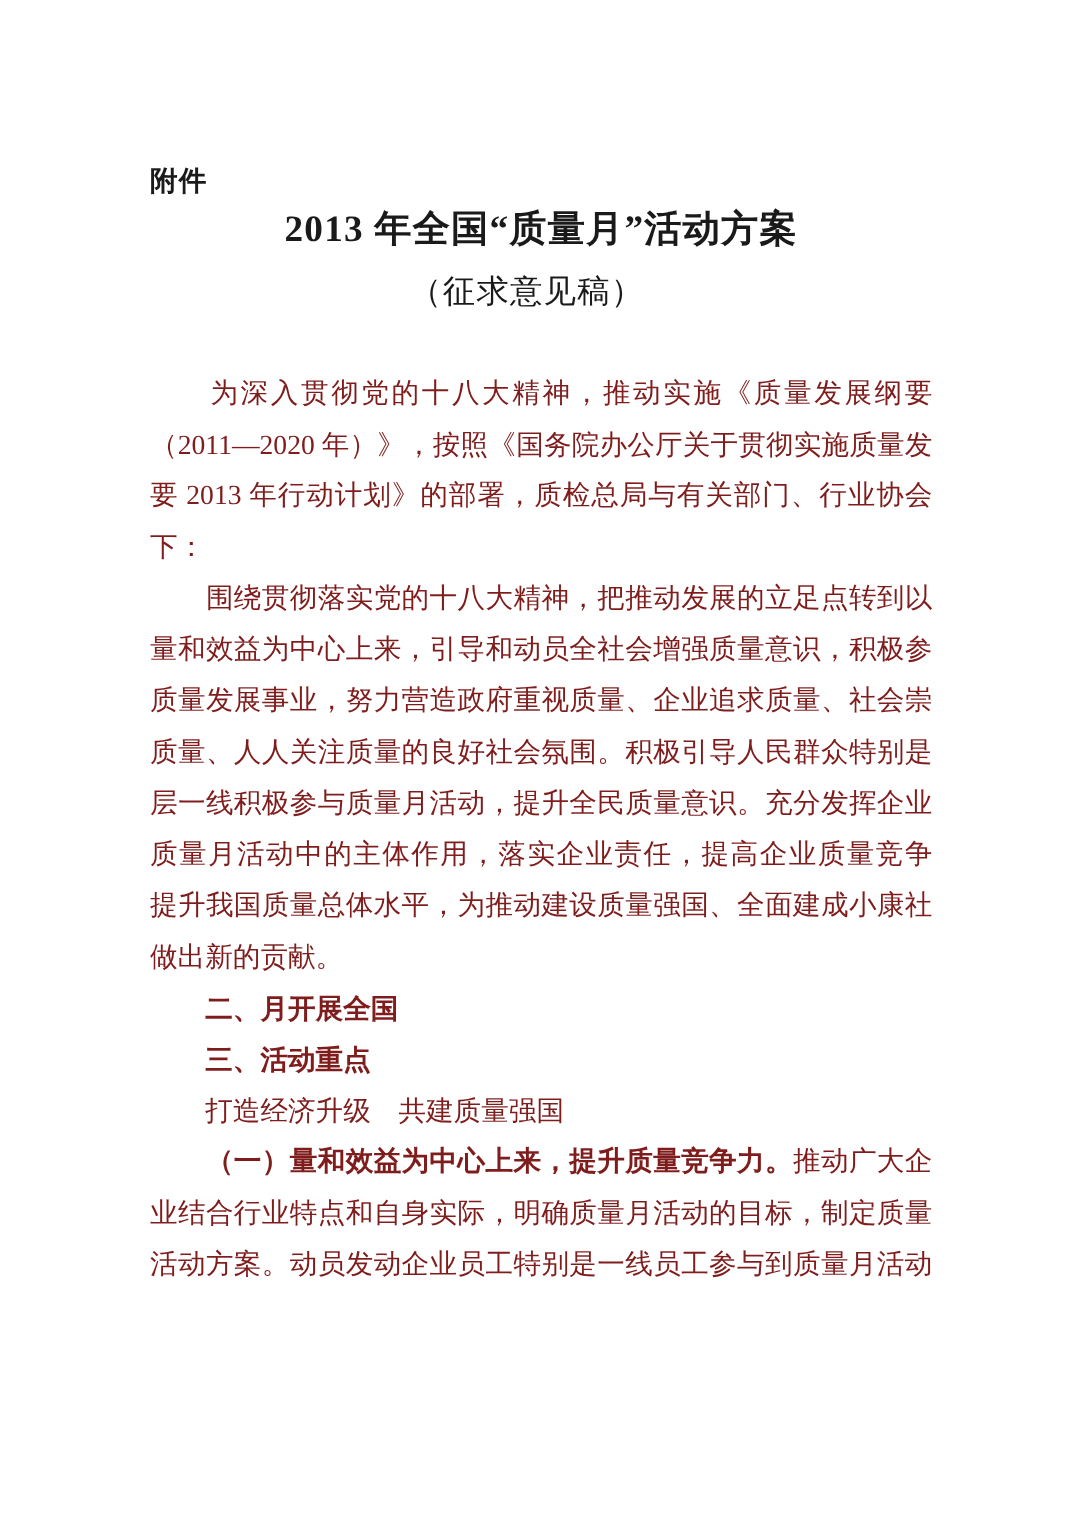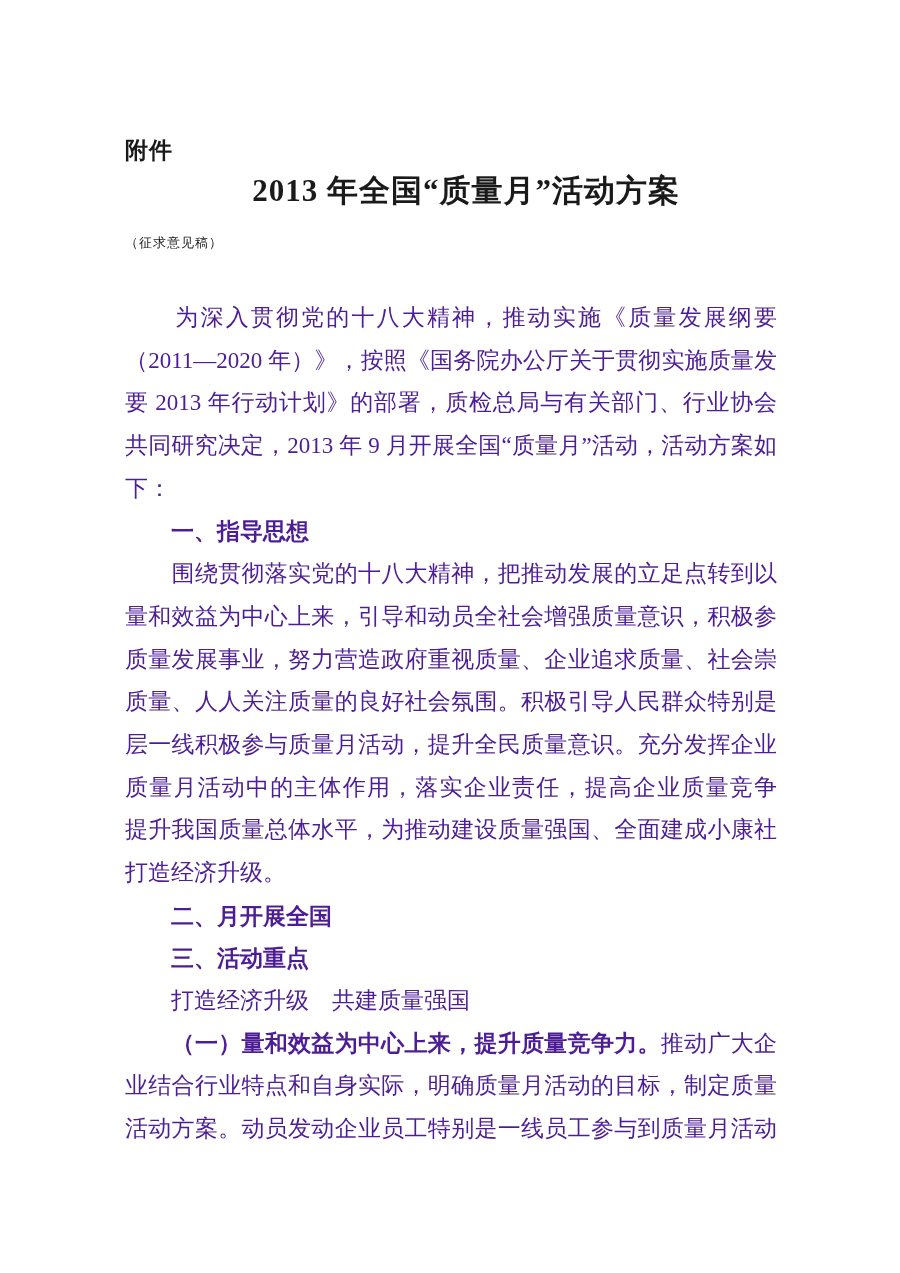--- a/index.html
+++ b/index.html
@@ -20,45 +20,45 @@
     position: absolute;
     left: 125px; top: 137px;
     font-family: "Liberation Sans", "DejaVu Sans", sans-serif;
     font-weight: bold;
     font-size: 23px;
     line-height: 26px;
     letter-spacing: 1px;
   }
   .doc-title {
     position: absolute;
-    left: 140px; top: 171px;
+    left: 125px; top: 171px;
     width: 652px;
     text-align: center;
     font-family: "Liberation Serif", "DejaVu Serif", serif;
     font-weight: bold;
     font-size: 31px;
     line-height: 40px;
     letter-spacing: 1px;
   }
   .doc-subtitle {
     position: absolute;
-    left: 125px; top: 228px;
+    left: 113px; top: 228px;
     width: 652px;
-    text-align: left;
+    text-align: center;
     font-family: "Liberation Serif", "DejaVu Serif", serif;
-    font-size: 13px;
+    font-size: 27px;
     line-height: 30px;
     letter-spacing: 1px;
   }
   .doc-body {
     position: absolute;
-    left: 125px; top: 297px;
+    left: 125px; top: 307px;
     width: 652px;
     font-size: 23px;
-    color: #4c1d95;
+    color: #7f1d1d;
   }
   .line {
     line-height: 42.7px;
     height: 42.7px;
     text-align: justify;
     overflow: hidden;
     white-space: normal;
   }
   .line.flush { text-align-last: justify; }
   .line.end   { text-align-last: left; }
@@ -76,31 +76,29 @@
   <div class="attachment-label">附件</div>
 
   <h1 class="doc-title" style="margin:0;">2013 年全国“质量月”活动方案</h1>
 
   <div class="doc-subtitle">（征求意见稿）</div>
 
   <div class="doc-body">
       <div class="line flush"><span>　　为深入贯彻党的十八大精神，推动实施《质量发展纲要</span></div>
       <div class="line flush"><span>（2011—2020 年）》，按照《国务院办公厅关于贯彻实施质量发展纲</span></div>
       <div class="line flush"><span>要 2013 年行动计划》的部署，质检总局与有关部门、行业协会等</span></div>
-      <div class="line flush"><span>共同研究决定，2013 年 9 月开展全国“质量月”活动，活动方案如</span></div>
       <div class="line end"><span>下：</span></div>
-      <div class="line heading end"><span class="bold">　　一、指导思想</span></div>
       <div class="line flush"><span>　　围绕贯彻落实党的十八大精神，把推动发展的立足点转到以质</span></div>
       <div class="line flush"><span>量和效益为中心上来，引导和动员全社会增强质量意识，积极参与</span></div>
       <div class="line flush"><span>质量发展事业，努力营造政府重视质量、企业追求质量、社会崇尚</span></div>
       <div class="line flush"><span>质量、人人关注质量的良好社会氛围。积极引导人民群众特别是基</span></div>
       <div class="line flush"><span>层一线积极参与质量月活动，提升全民质量意识。充分发挥企业在</span></div>
       <div class="line flush"><span>质量月活动中的主体作用，落实企业责任，提高企业质量竞争力，</span></div>
       <div class="line flush"><span>提升我国质量总体水平，为推动建设质量强国、全面建成小康社会</span></div>
-      <div class="line end"><span>打造经济升级。</span></div>
+      <div class="line end"><span>做出新的贡献。</span></div>
       <div class="line heading end"><span class="bold">　　二、月开展全国</span></div>
       <div class="line heading end"><span class="bold">　　三、活动重点</span></div>
       <div class="line end"><span>　　打造经济升级　共建质量强国</span></div>
       <div class="line flush"><span class="bold">　　（一）量和效益为中心上来，提升质量竞争力。</span><span>推动广大企</span></div>
       <div class="line flush"><span>业结合行业特点和自身实际，明确质量月活动的目标，制定质量月</span></div>
       <div class="line flush"><span>活动方案。动员发动企业员工特别是一线员工参与到质量月活动中</span></div>
     </div>
 </div>
 
 </body></html>

